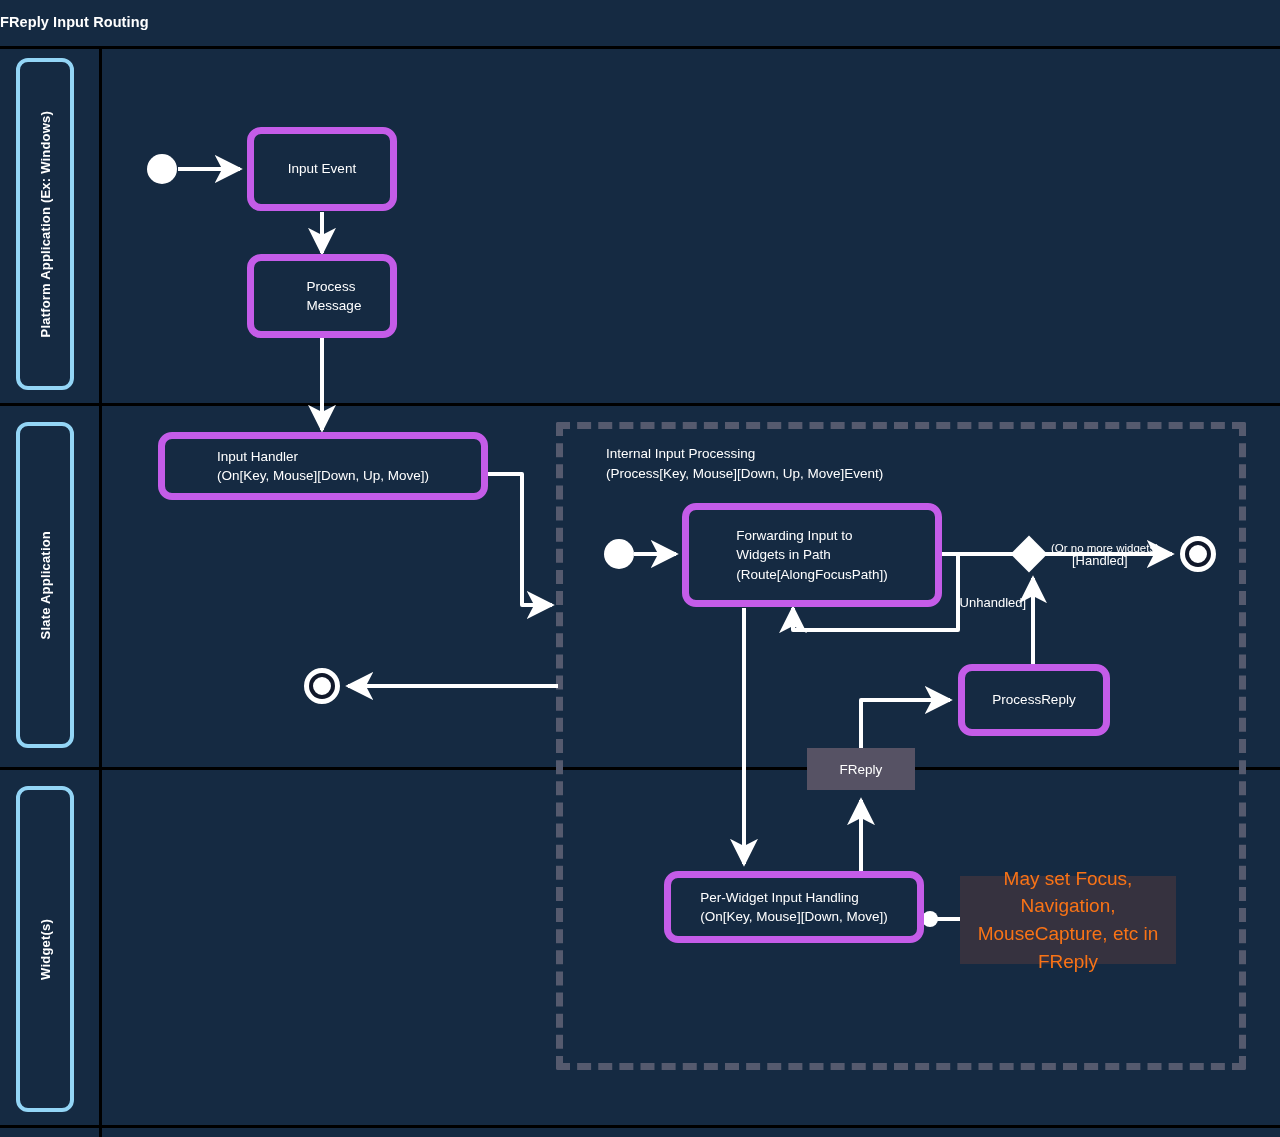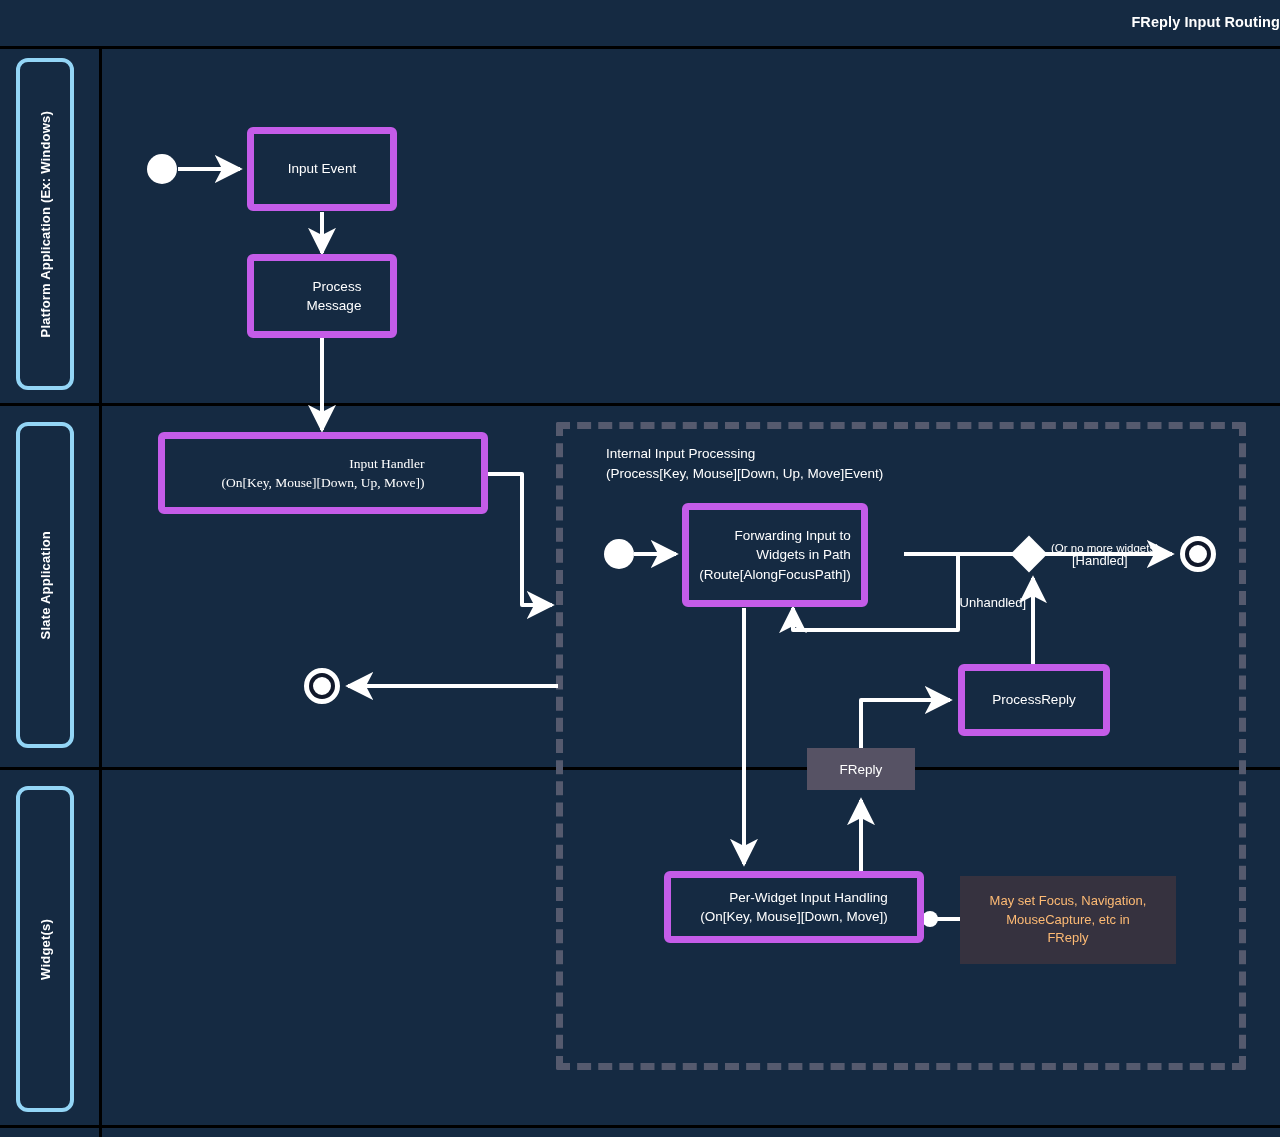--- a/index.html
+++ b/index.html
@@ -15,21 +15,21 @@
     font-family: "Liberation Sans", sans-serif;
     color: #ffffff;
   }
 
   
   .diagram-title {
     position: absolute;
     top: 14px;
     left: 0;
     width: 1280px;
-    text-align: right;
+    text-align: left;
     font-size: 14.5px;
     font-weight: bold;
     color: #ffffff;
     letter-spacing: 0.1px;
   }
 
   
   .lane-divider-h {
     position: absolute;
     left: 0;
@@ -67,38 +67,38 @@
     white-space: nowrap;
     letter-spacing: 0.2px;
   }
 
   
   .node {
     position: absolute;
     box-sizing: border-box;
     background: #152a42;
     border: 7px solid #c45ce8;
-    border-radius: 6px;
-    display: flex;
-    align-items: center;
-    justify-content: center;
-    text-align: right;
+    border-radius: 14px;
+    display: flex;
+    align-items: center;
+    justify-content: center;
+    text-align: left;
     font-size: 13.5px;
     line-height: 1.42;
     color: #ffffff;
     padding: 2px 8px;
     white-space: pre-line;
   }
 
   .note {
     position: absolute;
     box-sizing: border-box;
     background: #36323f;
-    color: #fdba74;
-    font-size: 13px;
+    color: #f97316;
+    font-size: 19px;
     line-height: 1.45;
     display: flex;
     align-items: center;
     justify-content: center;
     text-align: center;
     padding: 6px 10px;
     white-space: pre-line;
   }
 
   .freply-box {
@@ -254,24 +254,24 @@
 <div class="end-node" style="left:304px; top:668px;"></div>
 <div class="start-node" style="left:604px; top:539px;"></div>
 <div class="end-node" style="left:1180px; top:536px;"></div>
 <div class="diamond" style="left:1016px; top:541px;"></div>
 
 <div class="node" style="left:247px; top:127px; width:150px; height:84px;">Input Event</div>
 
 <div class="node" style="left:247px; top:254px; width:150px; height:84px;padding-left:32px;">Process
 Message</div>
 
-<div class="node" style="left:158px; top:432px; width:330px; height:82px;font-family:Liberation Serif, serif;">Input Handler
+<div class="node" style="left:158px; top:432px; width:330px; height:68px;">Input Handler
 (On[Key, Mouse][Down, Up, Move])</div>
 
-<div class="node" style="left:682px; top:503px; width:186px; height:104px;">Forwarding Input to
+<div class="node" style="left:682px; top:503px; width:260px; height:104px;">Forwarding Input to
 Widgets in Path
 (Route[AlongFocusPath])</div>
 
 <div class="node" style="left:958px; top:664px; width:152px; height:72px;">ProcessReply</div>
 
 <div class="node" style="left:664px; top:871px; width:260px; height:72px;">Per-Widget Input Handling
 (On[Key, Mouse][Down, Move])</div>
 
 <div class="freply-box" style="left:807px; top:748px; width:108px; height:42px;">FReply</div>
 

